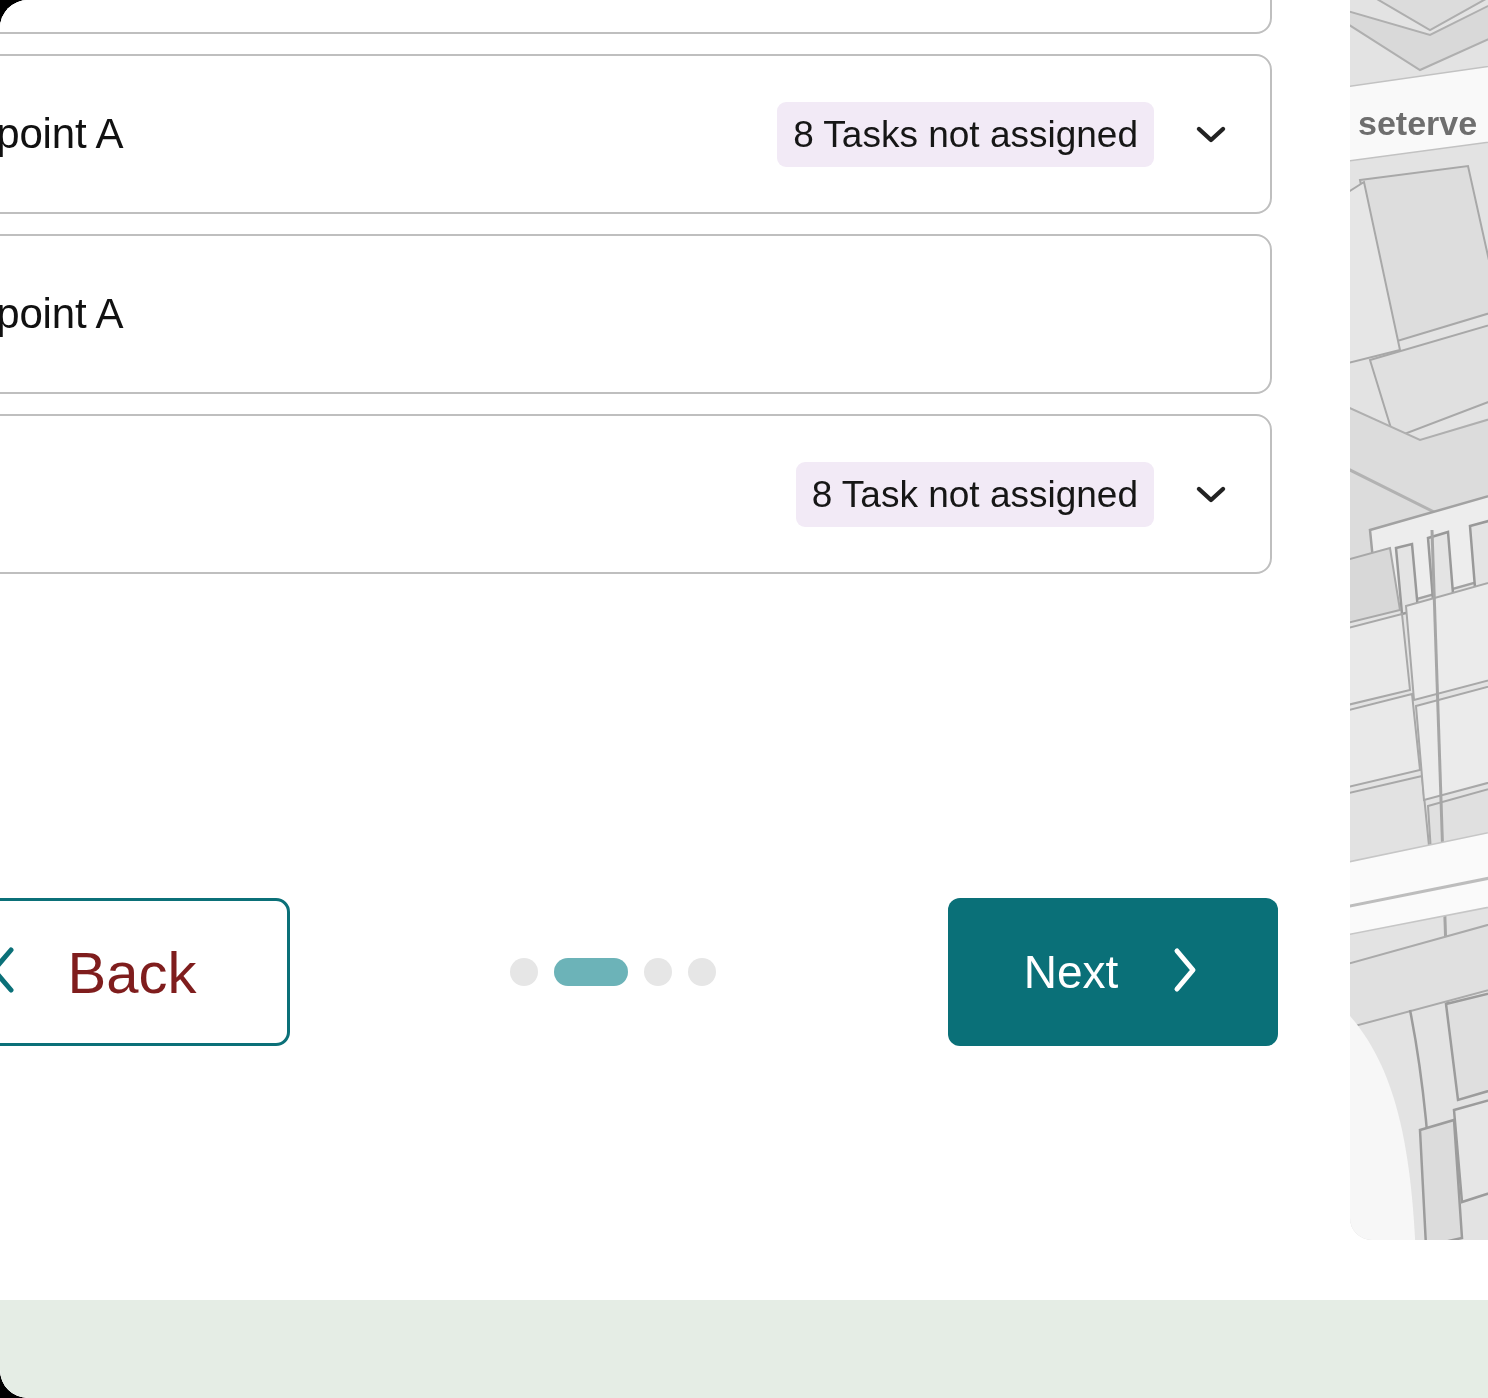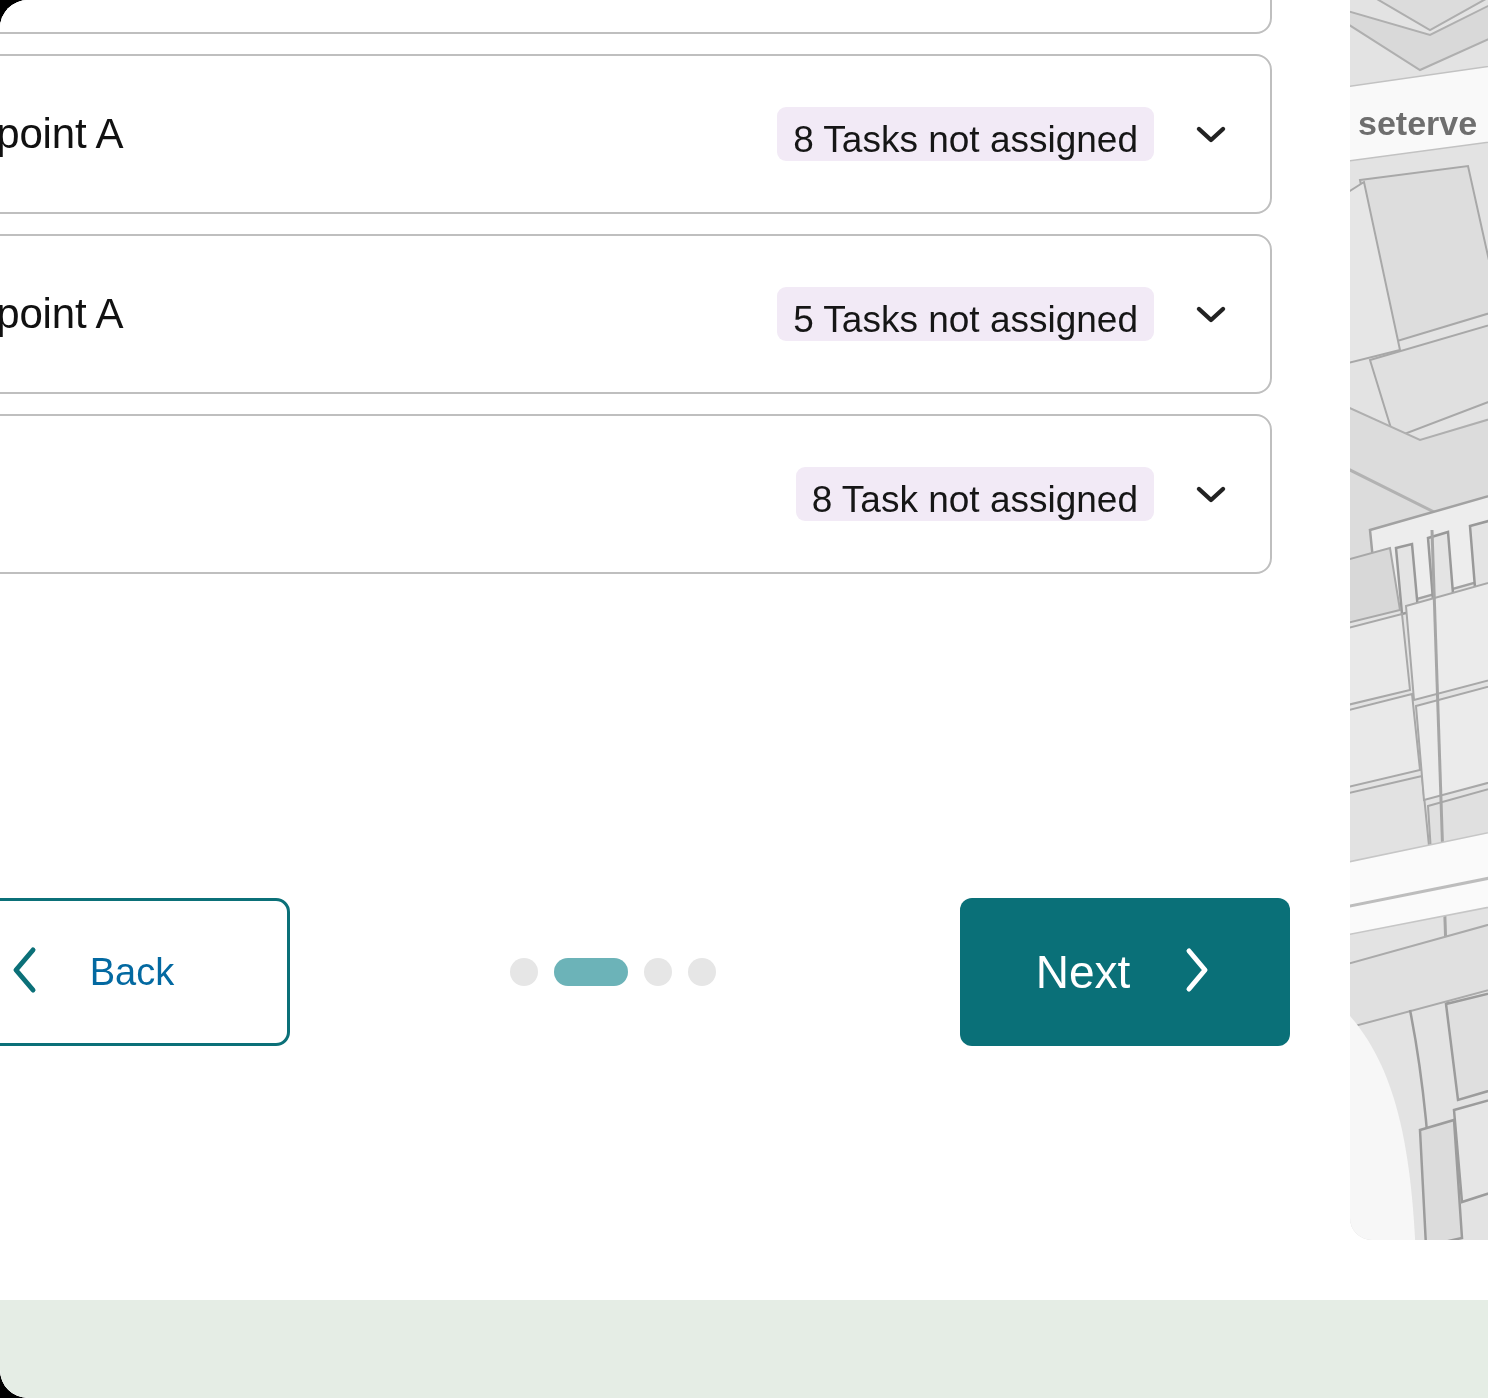--- a/index.html
+++ b/index.html
@@ -70,21 +70,21 @@
     align-items: center;
     gap: 34px;
     flex: 0 0 auto;
   }
 
   .task-badge {
     background: #F2EAF6;
     color: #161616;
     font-size: 37px;
     line-height: 1;
-    padding: 14px 16px 3px 16px;
+    padding: 14px 16px 14px 16px;
     border-radius: 9px;
     white-space: nowrap;
   }
 
   .chev-down {
     width: 46px;
     height: 46px;
     display: flex;
     align-items: center;
     justify-content: center;
@@ -110,22 +110,22 @@
     border-radius: 14px;
     background: #ffffff;
     display: flex;
     align-items: center;
     justify-content: center;
     gap: 44px;
     cursor: pointer;
     flex: 0 0 auto;
   }
   .back-btn .lbl {
-    font-size: 38px;
-    color: #0369a1;
+    font-size: 58px;
+    color: #7f1d1d;
   }
 
   .dots {
     position: absolute;
     left: 620px;
     top: 50%;
     transform: translateY(-50%);
     display: flex;
     align-items: center;
     gap: 16px;
@@ -137,21 +137,21 @@
     background: #E6E6E6;
     cursor: pointer;
   }
   .dot.active {
     width: 74px;
     background: #6CB3B8;
   }
 
   .next-btn {
     position: absolute;
-    right: 0px;
+    right: 12px;
     top: 0;
     width: 330px;
     height: 148px;
     background: #0A7078;
     border: none;
     border-radius: 12px;
     color: #ffffff;
     display: flex;
     align-items: center;
     justify-content: center;
@@ -208,28 +208,20 @@
           <span class="chev-down">
             <svg width="46" height="46" viewBox="0 0 46 46" fill="none">
               <path d="M11 18 L23 29 L35 18" stroke="#222222" stroke-width="4.4" stroke-linecap="round" stroke-linejoin="round"></path>
             </svg>
           </span>
         </div>
       </div>
 
       <div class="route-card">
         <span class="route-label">en through point A</span>
-        <div class="card-right">
-          <span class="task-badge">5 Tasks not assigned</span>
-          <span class="chev-down">
-            <svg width="46" height="46" viewBox="0 0 46 46" fill="none">
-              <path d="M11 18 L23 29 L35 18" stroke="#222222" stroke-width="4.4" stroke-linecap="round" stroke-linejoin="round"></path>
-            </svg>
-          </span>
-        </div>
       </div>
 
       <div class="route-card">
         <span class="route-label"></span>
         <div class="card-right">
           <span class="task-badge">8 Task not assigned</span>
           <span class="chev-down">
             <svg width="46" height="46" viewBox="0 0 46 46" fill="none">
               <path d="M11 18 L23 29 L35 18" stroke="#222222" stroke-width="4.4" stroke-linecap="round" stroke-linejoin="round"></path>
             </svg>

